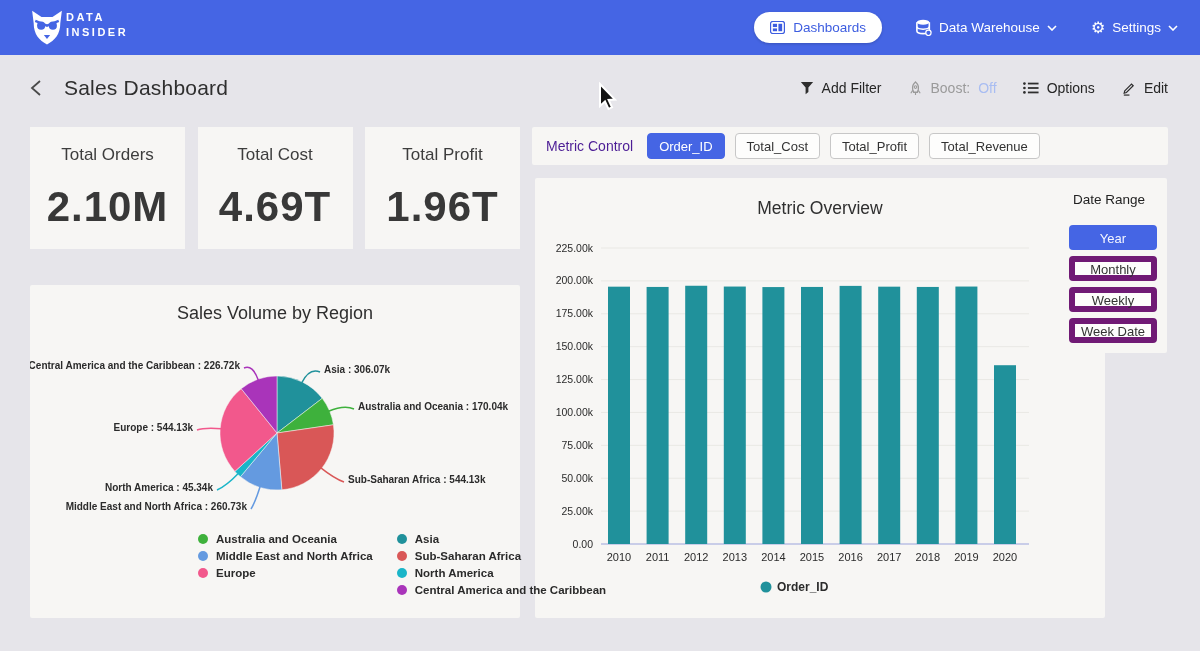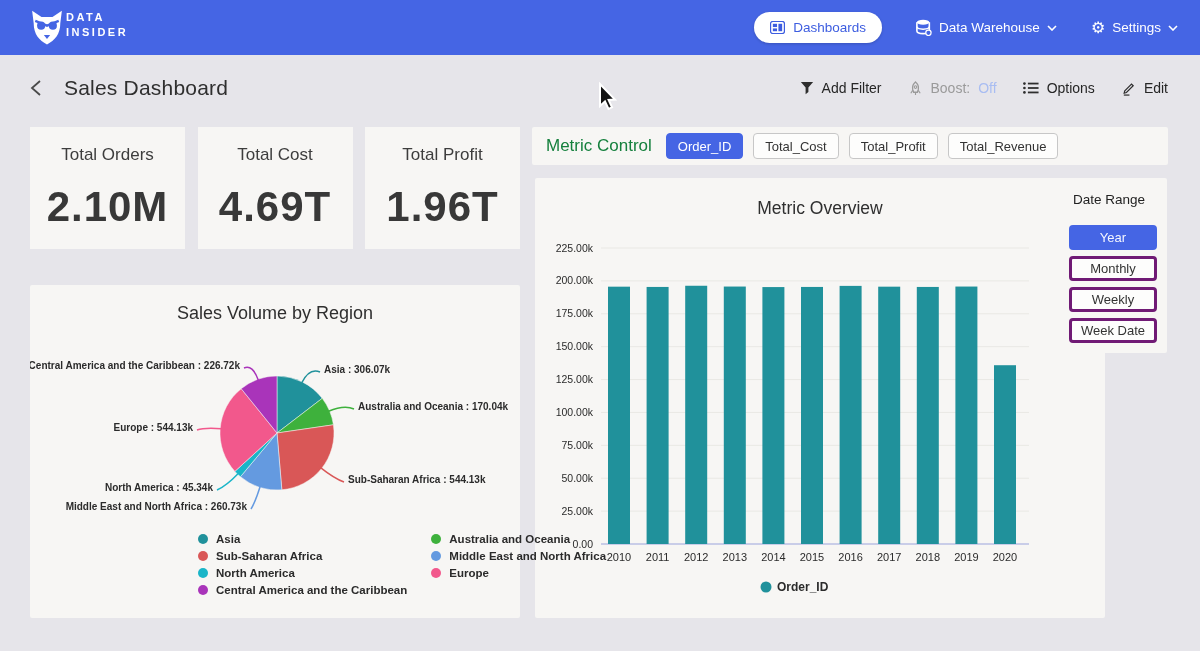--- a/index.html
+++ b/index.html
@@ -28,33 +28,33 @@
   .card { position:absolute; background:#f7f6f4; border-radius:2px; }
 
   
   .kpi-row { position:absolute; left:30px; top:127px; width:490px; display:flex; gap:12.5px; }
   .kpi { width:155px; height:122px; background:#f7f6f4; display:flex; flex-direction:column; align-items:center; justify-content:center; gap:18px; }
   .kpi-label { font-size:17px; font-weight:500; color:#3d3d3d; }
   .kpi-value { font-size:42px; font-weight:bold; color:#383838; letter-spacing:1px; }
 
   
   .metric-bar { left:532px; top:127px; width:636px; height:38px; display:flex; align-items:center; gap:10px; padding:0 14px; }
-  .metric-label { font-size:17px; color:#15803d; margin-right:4px; white-space:nowrap; }
+  .metric-label { font-size:14px; color:#4c1d95; margin-right:4px; white-space:nowrap; }
   .chip { height:26px; padding:0 11px; border:1px solid #c7c7c7; border-radius:4px; background:#fdfdfc; font-size:13px; color:#333; display:flex; align-items:center; cursor:pointer; white-space:nowrap; font-family:inherit; }
   .chip.selected { background:#4565e4; border-color:#4565e4; color:#fff; }
 
   
   .chart-card { left:535px; top:178px; width:570px; height:440px; }
   .chart-title { position:absolute; top:20px; left:0; width:100%; text-align:center; font-size:17.5px; color:#2f2f2f; }
   .chart-svg { position:absolute; left:0; top:0; }
 
   
   .date-card { left:1059px; top:178px; width:108px; height:175px; padding:12px 10px; }
   .date-label { font-size:13.5px; font-weight:500; color:#222; margin:2px 0 18px 4px; }
-  .date-btn { display:block; width:88px; height:25px; margin:0 0 6px 0; border:3px solid #701a75; border-radius:4px; background:#fdfdfc; font-size:13px; color:#333; cursor:pointer; font-family:inherit; }
+  .date-btn { display:block; width:88px; height:25px; margin:0 0 6px 0; border:6px solid #701a75; border-radius:4px; background:#fdfdfc; font-size:13px; color:#333; cursor:pointer; font-family:inherit; }
   .date-btn.selected { background:#4565e4; border-color:#4565e4; color:#f4f6ff; }
 
   
   .pie-card { left:30px; top:285px; width:490px; height:333px; }
   .pie-title { position:absolute; top:18px; left:0; width:100%; text-align:center; font-size:18px; color:#2f2f2f; }
   .pie-legend { position:absolute; left:168px; top:248px; display:flex; gap:24px; }
   .legend-col { display:flex; flex-direction:column; gap:5px; }
   .legend-item { display:flex; align-items:center; gap:8px; font-size:11.5px; font-weight:bold; color:#2b2b2b; white-space:nowrap; }
   .legend-dot { width:10px; height:10px; border-radius:50%; flex:0 0 auto; }
 
@@ -255,48 +255,48 @@
       <path d="M247 148 L204.8575474241764 186.3798604856044 A57 57 0 0 1 211.1914601541484 103.65196200384895 Z" fill="#f2588c" stroke="#f7f6f4" stroke-width="0.5"></path>
       <path d="M191.16341576731 143.72497237135084 Q174.21302412524338 142.4271961269395 167 145" fill="none" stroke="#f2588c" stroke-width="1.5"></path>
       <text x="163" y="146" text-anchor="end" font-size="10" font-weight="bold" fill="#2b2b2b">Europe : 544.13k</text>
       <path d="M247 148 L211.1914601541484 103.65196200384895 A57 57 0 0 1 247 91 Z" fill="#a934ba" stroke="#f7f6f4" stroke-width="0.5"></path>
       <path d="M228.34417149444477 95.1988630541793 Q222.6807949838298 79.16994648134086 214 83" fill="none" stroke="#a934ba" stroke-width="1.5"></path>
       <text x="210" y="84" text-anchor="end" font-size="10" font-weight="bold" fill="#2b2b2b">Central America and the Caribbean : 226.72k</text>
     </svg>
   <div class="pie-legend">
     <div class="legend-col">
       <div class="legend-item">
+          <span class="legend-dot" style="background: rgb(62, 177, 60);"></span>
+          <span>Australia and Oceania</span>
+        </div>
+      <div class="legend-item">
+          <span class="legend-dot" style="background: rgb(100, 154, 224);"></span>
+          <span>Middle East and North Africa</span>
+        </div>
+      <div class="legend-item">
+          <span class="legend-dot" style="background: rgb(242, 88, 140);"></span>
+          <span>Europe</span>
+        </div>
+    </div>
+    <div class="legend-col">
+      <div class="legend-item">
           <span class="legend-dot" style="background: rgb(32, 145, 155);"></span>
           <span>Asia</span>
         </div>
       <div class="legend-item">
           <span class="legend-dot" style="background: rgb(217, 87, 87);"></span>
           <span>Sub-Saharan Africa</span>
         </div>
       <div class="legend-item">
           <span class="legend-dot" style="background: rgb(26, 181, 200);"></span>
           <span>North America</span>
         </div>
       <div class="legend-item">
           <span class="legend-dot" style="background: rgb(169, 52, 186);"></span>
           <span>Central America and the Caribbean</span>
-        </div>
-    </div>
-    <div class="legend-col">
-      <div class="legend-item">
-          <span class="legend-dot" style="background: rgb(62, 177, 60);"></span>
-          <span>Australia and Oceania</span>
-        </div>
-      <div class="legend-item">
-          <span class="legend-dot" style="background: rgb(100, 154, 224);"></span>
-          <span>Middle East and North Africa</span>
-        </div>
-      <div class="legend-item">
-          <span class="legend-dot" style="background: rgb(242, 88, 140);"></span>
-          <span>Europe</span>
         </div>
     </div>
   </div>
 </div>
 
 <svg class="cursor" width="26" height="30" viewBox="0 0 26 30">
   <path d="M6 2 L6 24 L11 19.5 L14.5 27 L18 25.3 L14.6 18 L21 17.6 Z" fill="#111" stroke="#fff" stroke-width="2"></path>
 </svg>
 
 </body></html>

